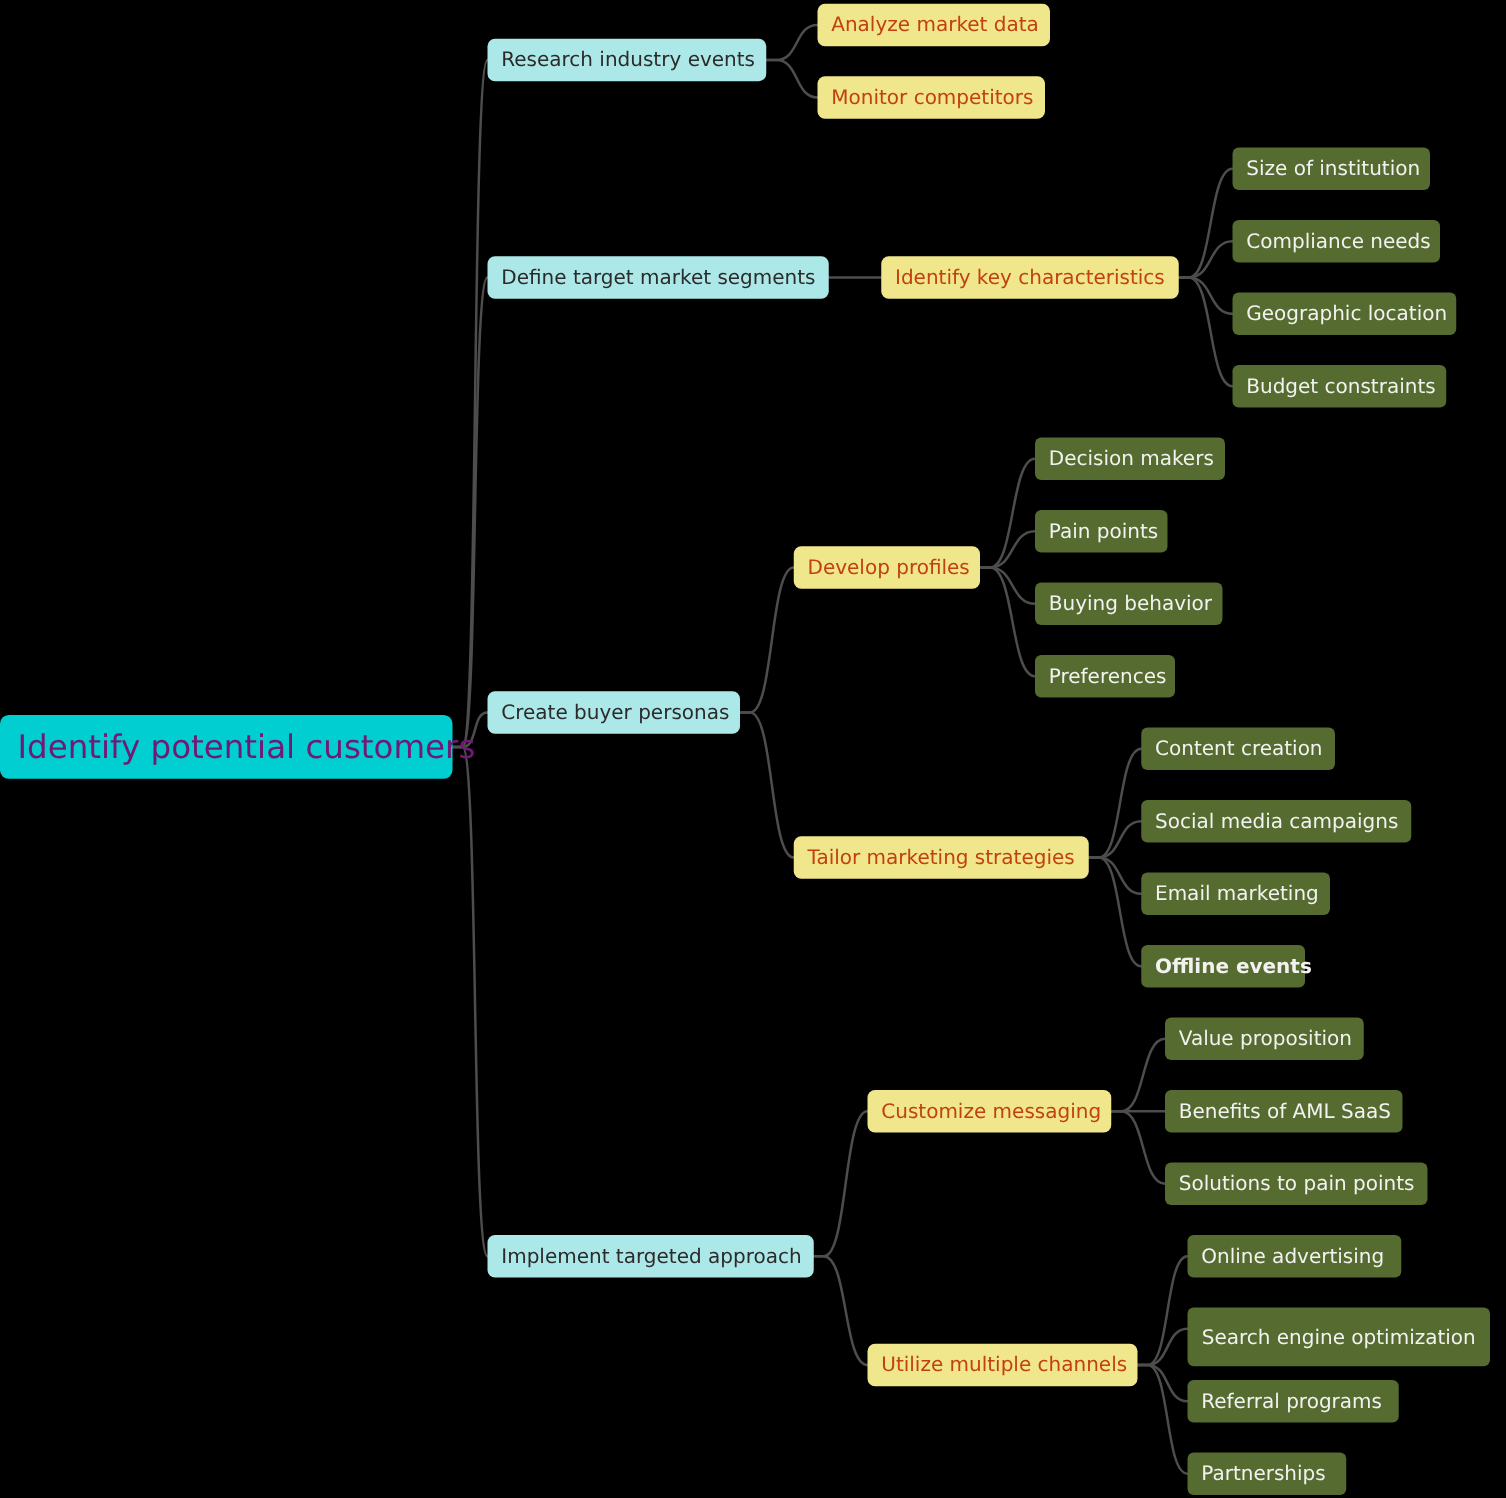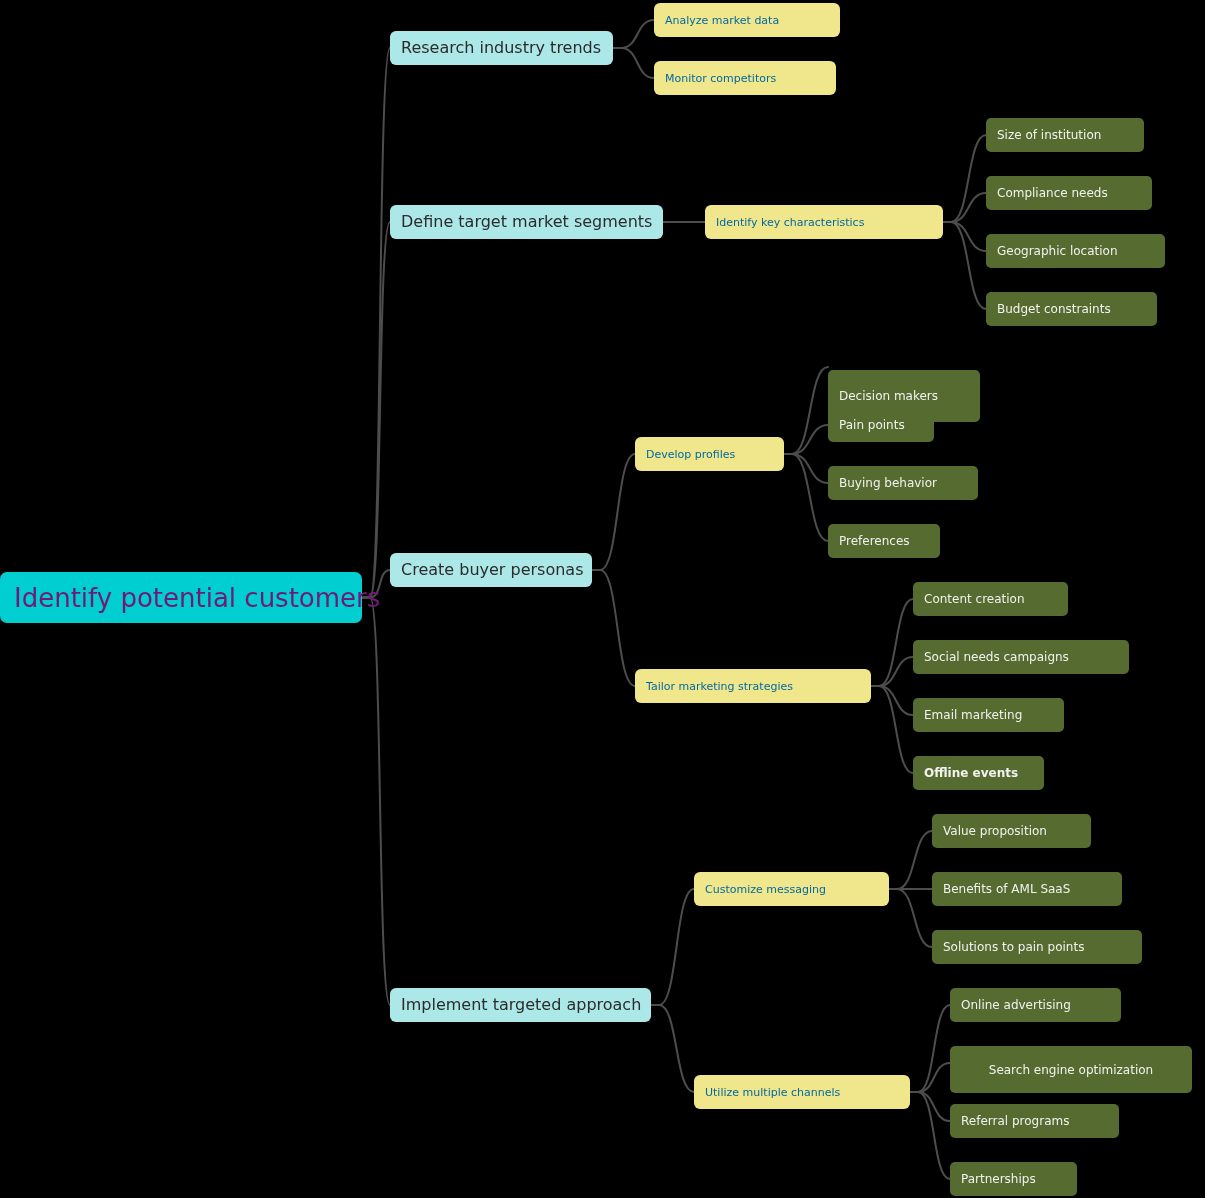--- a/index.html
+++ b/index.html
@@ -40,28 +40,28 @@
     border-radius: 7px;
   }
   .node-l1 {
     background: #ADE8E8;
     color: #2b2b2b;
     font-size: 16px;
     padding: 0 11px;
   }
   .node-l2 {
     background: #F0E68C;
-    color: #0369a1;
-    font-size: 11px;
+    color: #c2410c;
+    font-size: 16px;
     padding: 0 11px;
   }
   .node-l3 {
     background: #556B2F;
     color: #f2f2f0;
-    font-size: 12px;
+    font-size: 16px;
     padding: 0 11px;
     border-radius: 5px;
   }
 </style>
 </head>
 <body>
 
 <div id="canvas">
   <svg id="edges" viewBox="0 0 1205 1198">
       <path d="M 362 597.5 L 370 597.5 C 382.6 597.5 377.4 48 390 48" fill="none" stroke="#4d4d4d" stroke-width="2" stroke-linecap="round"></path>
@@ -93,21 +93,21 @@
       <path d="M 910 1092 L 918 1092 C 936 1092 932 1005 950 1005" fill="none" stroke="#4d4d4d" stroke-width="2" stroke-linecap="round"></path>
       <path d="M 910 1092 L 918 1092 C 936 1092 932 1063 950 1063" fill="none" stroke="#4d4d4d" stroke-width="2" stroke-linecap="round"></path>
       <path d="M 910 1092 L 918 1092 C 936 1092 932 1121 950 1121" fill="none" stroke="#4d4d4d" stroke-width="2" stroke-linecap="round"></path>
       <path d="M 910 1092 L 918 1092 C 936 1092 932 1179 950 1179" fill="none" stroke="#4d4d4d" stroke-width="2" stroke-linecap="round"></path>
     </svg>
   <div id="nodes">
       <div class="node node-root" style="left: 0px; top: 572px; width: 362px; height: 51px;">
         <span>Identify potential customers</span>
       </div>
       <div class="node node-l1" style="left: 390px; top: 31px; width: 223px; height: 34px;">
-        <span>Research industry trends</span>
+        <span>Research industry events</span>
       </div>
       <div class="node node-l2" style="left: 654px; top: 3px; width: 186px; height: 34px;">
         <span>Analyze market data</span>
       </div>
       <div class="node node-l2" style="left: 654px; top: 61px; width: 182px; height: 34px;">
         <span>Monitor competitors</span>
       </div>
       <div class="node node-l1" style="left: 390px; top: 205px; width: 273px; height: 34px;">
         <span>Define target market segments</span>
       </div>
@@ -125,40 +125,40 @@
       </div>
       <div class="node node-l3" style="left: 986px; top: 292px; width: 171px; height: 34px;">
         <span>Budget constraints</span>
       </div>
       <div class="node node-l1" style="left: 390px; top: 553px; width: 202px; height: 34px;">
         <span>Create buyer personas</span>
       </div>
       <div class="node node-l2" style="left: 635px; top: 437px; width: 149px; height: 34px;">
         <span>Develop profiles</span>
       </div>
-      <div class="node node-l3" style="left: 828px; top: 370px; width: 152px; height: 52px;">
+      <div class="node node-l3" style="left: 828px; top: 350px; width: 152px; height: 34px;">
         <span>Decision makers</span>
       </div>
       <div class="node node-l3" style="left: 828px; top: 408px; width: 106px; height: 34px; text-align: center;">
         <span>Pain points</span>
       </div>
       <div class="node node-l3" style="left: 828px; top: 466px; width: 150px; height: 34px;">
         <span>Buying behavior</span>
       </div>
       <div class="node node-l3" style="left: 828px; top: 524px; width: 112px; height: 34px;">
         <span>Preferences</span>
       </div>
       <div class="node node-l2" style="left: 635px; top: 669px; width: 236px; height: 34px;">
         <span>Tailor marketing strategies</span>
       </div>
       <div class="node node-l3" style="left: 913px; top: 582px; width: 155px; height: 34px;">
         <span>Content creation</span>
       </div>
       <div class="node node-l3" style="left: 913px; top: 640px; width: 216px; height: 34px;">
-        <span>Social needs campaigns</span>
+        <span>Social media campaigns</span>
       </div>
       <div class="node node-l3" style="left: 913px; top: 698px; width: 151px; height: 34px;">
         <span>Email marketing</span>
       </div>
       <div class="node node-l3" style="left: 913px; top: 756px; width: 131px; height: 34px; font-weight: bold;">
         <span>Offline events</span>
       </div>
       <div class="node node-l1" style="left: 390px; top: 988px; width: 261px; height: 34px;">
         <span>Implement targeted approach</span>
       </div>

